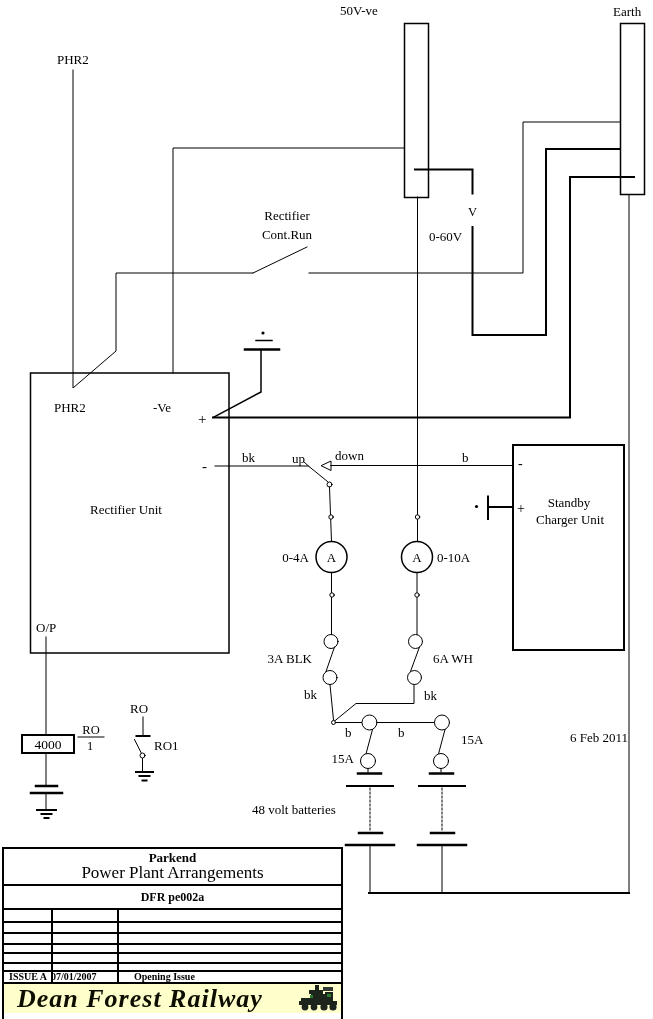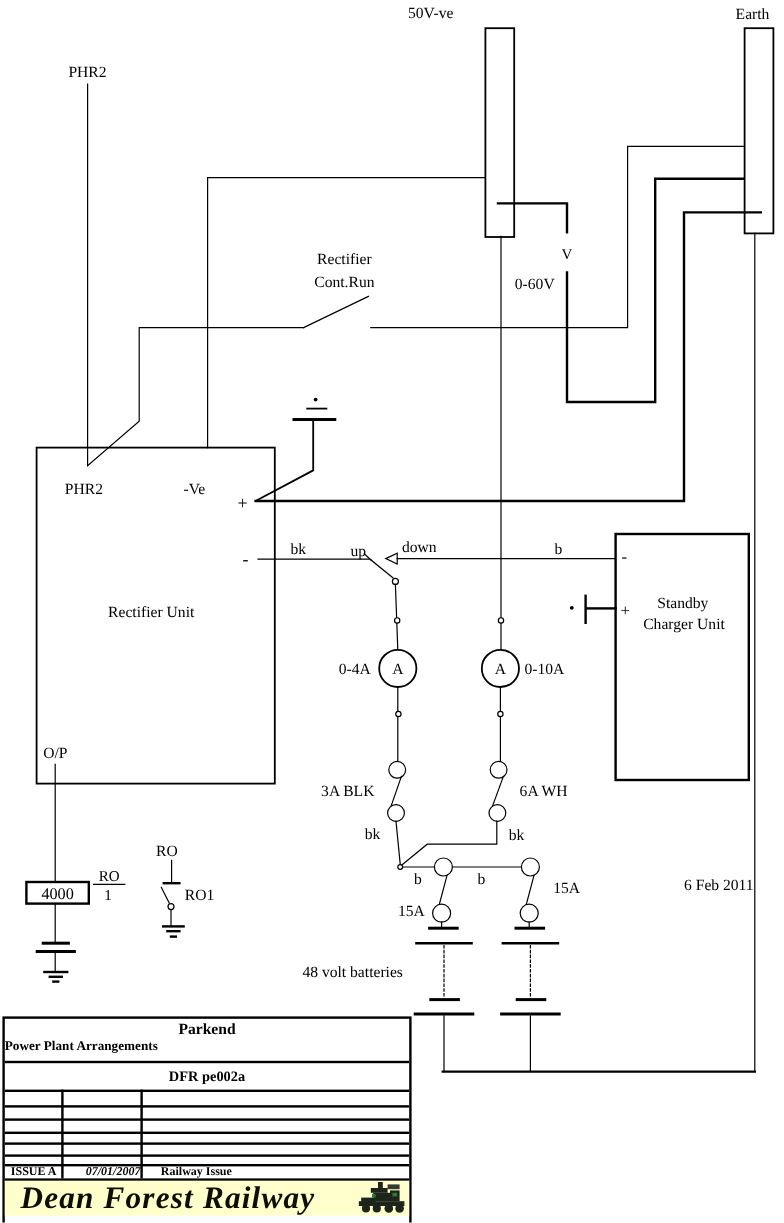--- a/index.html
+++ b/index.html
@@ -6,21 +6,21 @@
   .stage{position:relative;width:653px;height:1019px;background:#fff;overflow:hidden;
          font-family:"Liberation Serif",serif;color:#000;}
   .schem{position:absolute;left:0;top:0;}
   
   .tb{position:absolute;left:2px;top:847px;width:341px;height:200px;
       border:2px solid #000;box-sizing:border-box;background:#fff;}
   .tb .abs{position:absolute;}
   .tb .hline{position:absolute;left:0;width:100%;height:2px;background:#000;}
   .tb .vline{position:absolute;width:2px;background:#000;}
   .tb-title1{top:1px;left:0;width:100%;text-align:center;font-weight:bold;font-size:13px;line-height:15px;}
-  .tb-title2{top:16px;left:0;width:100%;text-align:left;font-weight:bold;font-size:11px;line-height:15px;}
+  .tb-title2{top:16px;left:0;width:100%;text-align:center;font-weight:normal;font-size:17px;line-height:15px;}
   .tb-dwg{top:38px;left:0;width:100%;text-align:center;font-weight:bold;font-size:12px;line-height:20px;}
   .tb-small{font-weight:bold;font-size:10px;line-height:10px;white-space:nowrap;}
   .tb-banner{position:absolute;left:0;top:135px;width:337px;height:29px;background:#FFFFCC;}
   .tb-banner-text{position:absolute;left:13px;top:0px;font-weight:bold;font-style:italic;
                   font-size:26px;line-height:29px;letter-spacing:1px;color:#0d0d00;white-space:nowrap;}
   .loco{position:absolute;right:2px;top:1px;}
 </style>
 </head>
 <body>
 
@@ -216,22 +216,22 @@
   <div class="hline" style="top:72px;"></div>
   <div class="hline" style="top:83px;"></div>
   <div class="hline" style="top:94px;"></div>
   <div class="hline" style="top:103px;"></div>
   <div class="hline" style="top:113px;"></div>
   <div class="hline" style="top:121px;"></div>
   <div class="vline" style="left:47px;top:59px;height:74px;"></div>
   <div class="vline" style="left:113px;top:59px;height:74px;"></div>
 
   <div class="abs tb-small" style="left:5px;top:123px;">ISSUE A</div>
-  <div class="abs tb-small" style="left:47px;top:123px;width:66px;text-align:right;font-style:italic;">07/01/2007</div>
-  <div class="abs tb-small" style="left:130px;top:123px;">Railway Issue</div>
+  <div class="abs tb-small" style="left:47px;top:123px;width:66px;text-align:left;">07/01/2007</div>
+  <div class="abs tb-small" style="left:130px;top:123px;">Opening Issue</div>
   <div class="hline" style="top:133px;"></div>
 
   <div class="tb-banner" style="background: rgb(255, 255, 204);">
     <div class="tb-banner-text">Dean Forest Railway</div>
     <svg class="loco" width="42" height="27" viewBox="0 0 42 27">
       <g fill="#1c241c" stroke="none">
         <rect x="18" y="0" width="4" height="6"></rect>
         <rect x="26" y="2" width="10" height="4" fill="#333a33"></rect>
         <rect x="12" y="5" width="14" height="4"></rect>
         <rect x="14" y="9" width="20" height="7"></rect>

